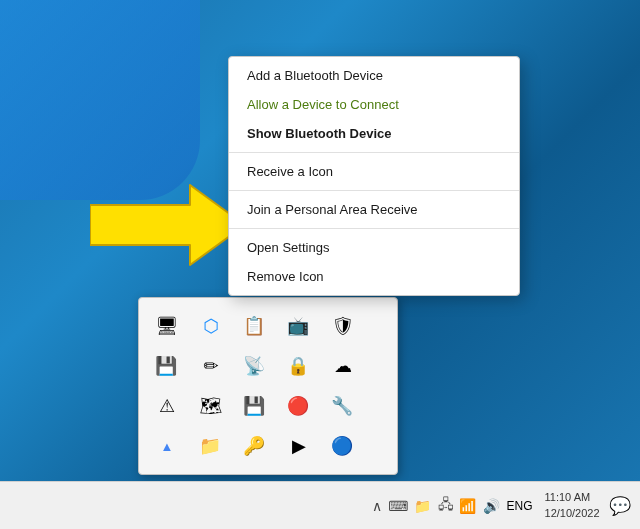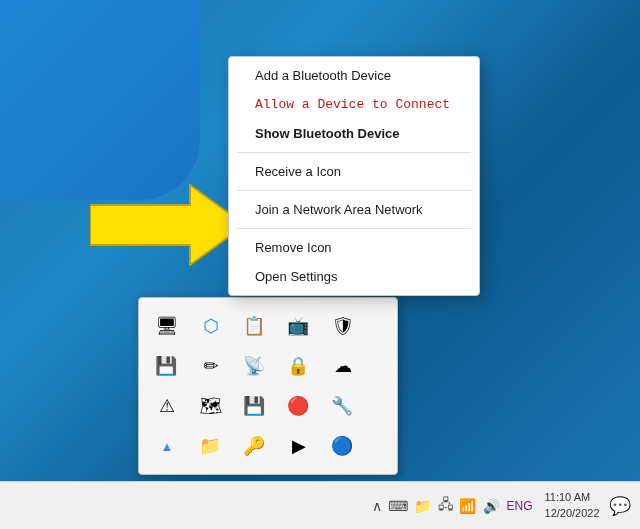--- a/index.html
+++ b/index.html
@@ -100,41 +100,40 @@
       font-size: 18px;
       cursor: pointer;
       border-radius: 2px;
     }
 
     
     .context-menu {
       position: absolute;
       top: 56px;
       left: 228px;
-      width: 252px;
+      width: 292px;
       background: #ffffff;
       border: 1px solid #c8c8c8;
       border-radius: 4px;
       box-shadow: 4px 4px 16px rgba(0,0,0,0.25);
-      padding: 4px 8px;
+      padding: 4px 0;
       z-index: 100;
     }
 
     .menu-item {
       padding: 7px 18px;
       font-size: 13px;
       color: #1a1a1a;
       cursor: pointer;
       white-space: nowrap;
     }
 
     .menu-item.disabled {
-      color: #b91c1c;
+      color: #4d7c0f;
       cursor: default;
-      font-family: Liberation Mono, monospace;
     }
 
     .menu-item.bold {
       font-weight: 700;
     }
 
     .menu-divider {
       height: 1px;
       background: #e0e0e0;
       margin: 4px 0;
@@ -189,37 +188,37 @@
     </svg>
   </div>
 
   <div class="context-menu">
     <div class="menu-item">Add a Bluetooth Device</div>
     <div class="menu-item disabled">Allow a Device to Connect</div>
     <div class="menu-item bold">Show Bluetooth Device</div>
     <div class="menu-divider"></div>
     <div class="menu-item">Receive a Icon</div>
     <div class="menu-divider"></div>
-    <div class="menu-item">Join a Network Area Network</div>
+    <div class="menu-item">Join a Personal Area Receive</div>
     <div class="menu-divider"></div>
+    <div class="menu-item">Open Settings</div>
     <div class="menu-item">Remove Icon</div>
-    <div class="menu-item">Open Settings</div>
   </div>
 
   <div class="taskbar">
     <div class="taskbar-right">
       <div class="taskbar-icons">
         <span class="taskbar-icon">∧</span>
         <span class="taskbar-icon">⌨</span>
         <span class="taskbar-icon">📁</span>
         <span class="taskbar-icon">🖧</span>
         <span class="taskbar-icon">📶</span>
         <span class="taskbar-icon">🔊</span>
-        <span class="taskbar-icon" style="font-size:12px;color:#701a75;">ENG</span>
+        <span class="taskbar-icon" style="font-size:12px;color:#000000;">ENG</span>
       </div>
       <div class="taskbar-clock">
         <div>11:10 AM</div>
-        <div>12/20/2022</div>
+        <div>12/10/2022</div>
       </div>
       <span class="taskbar-notification">💬</span>
     </div>
   </div>
 </div>
 
 </body></html>

